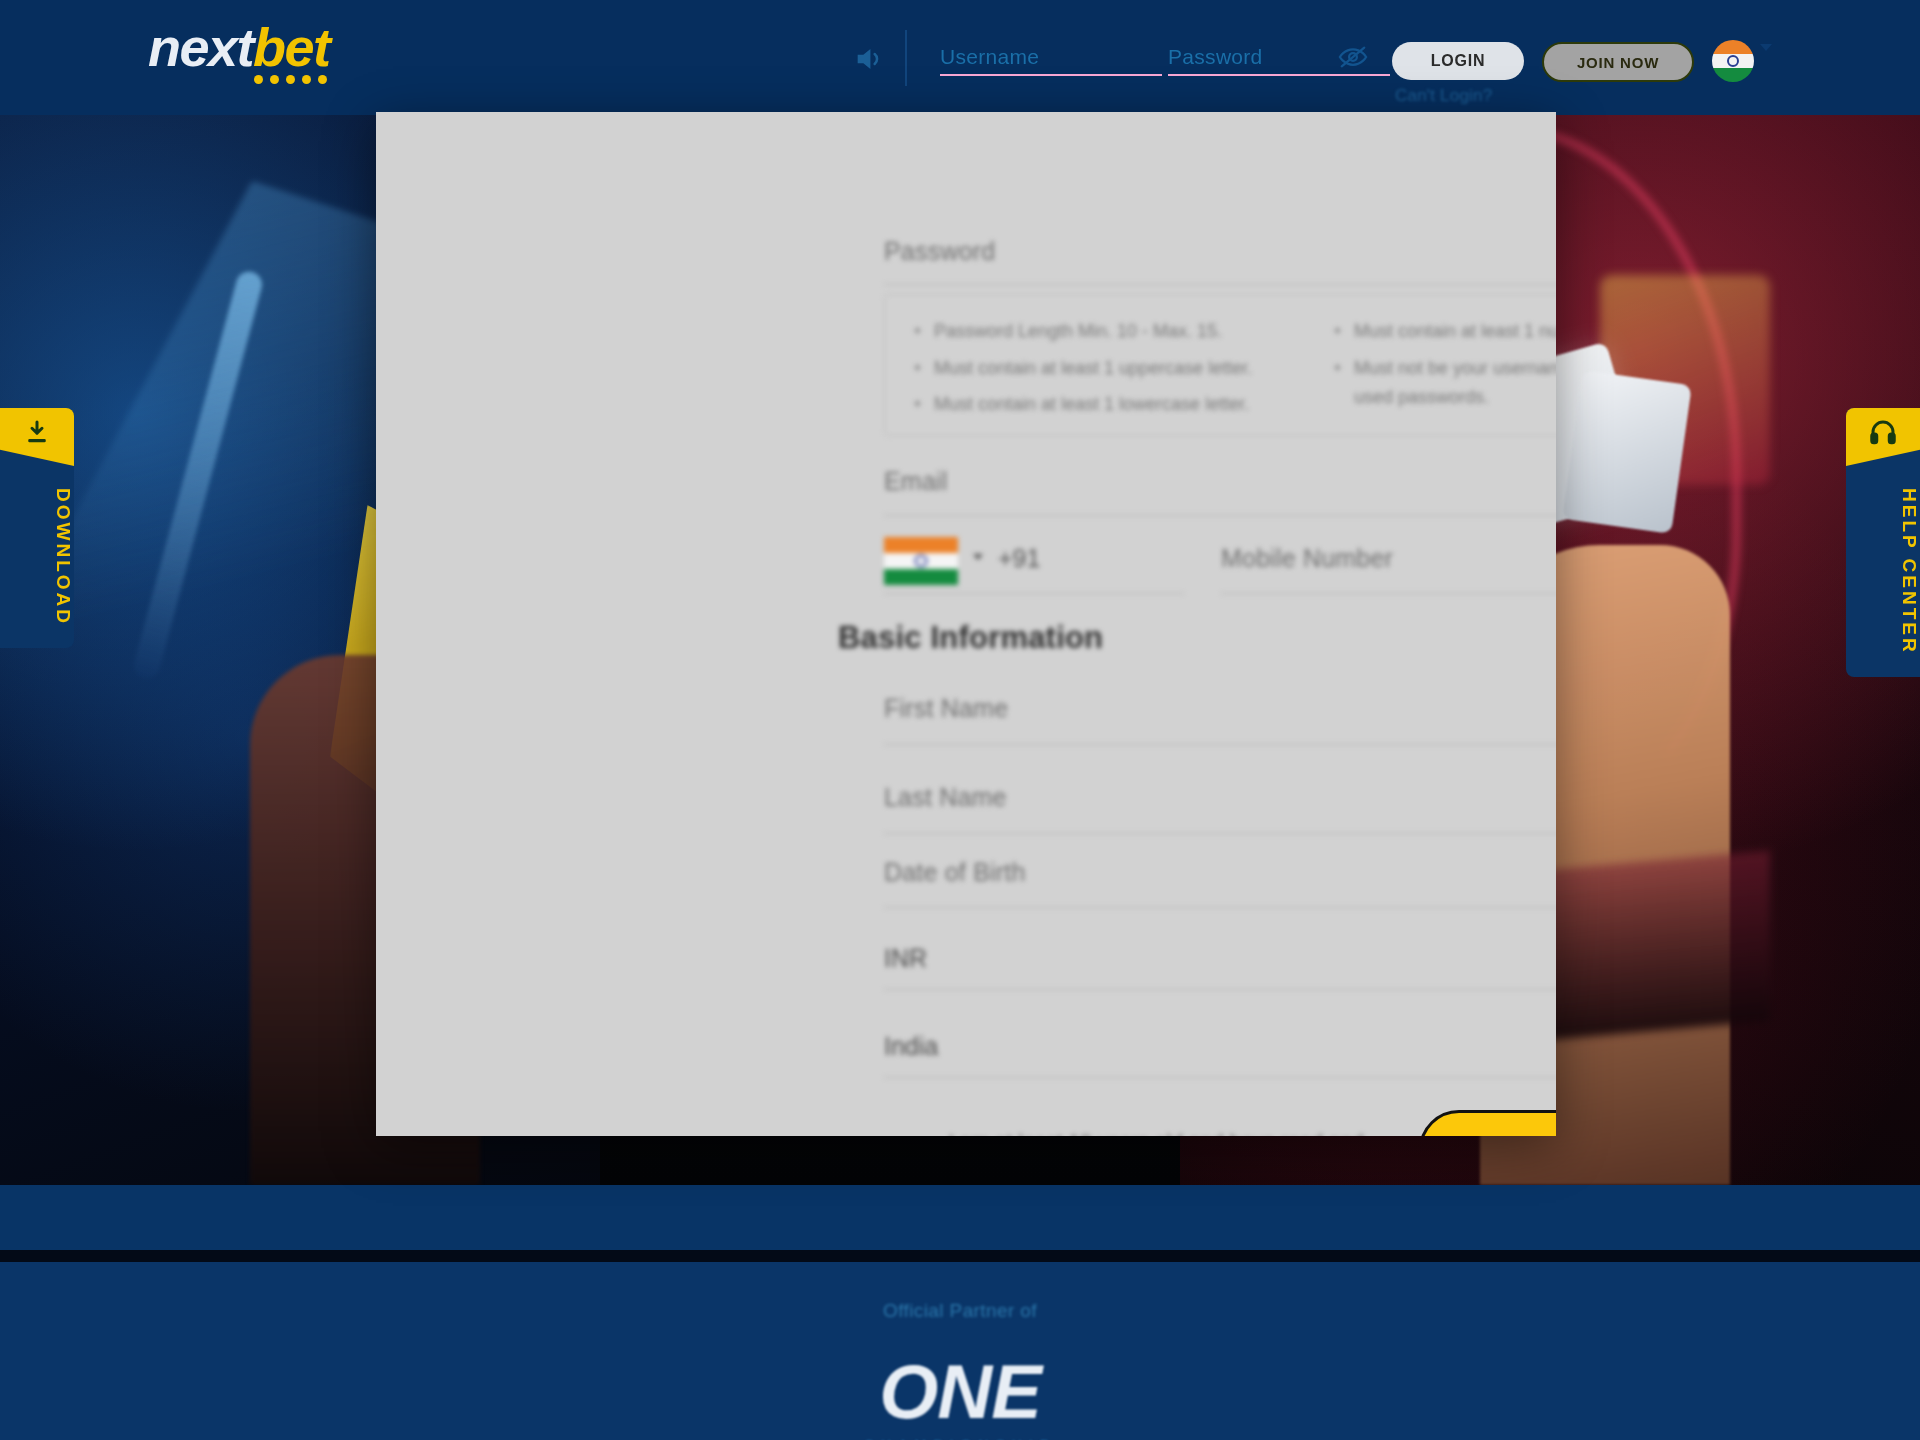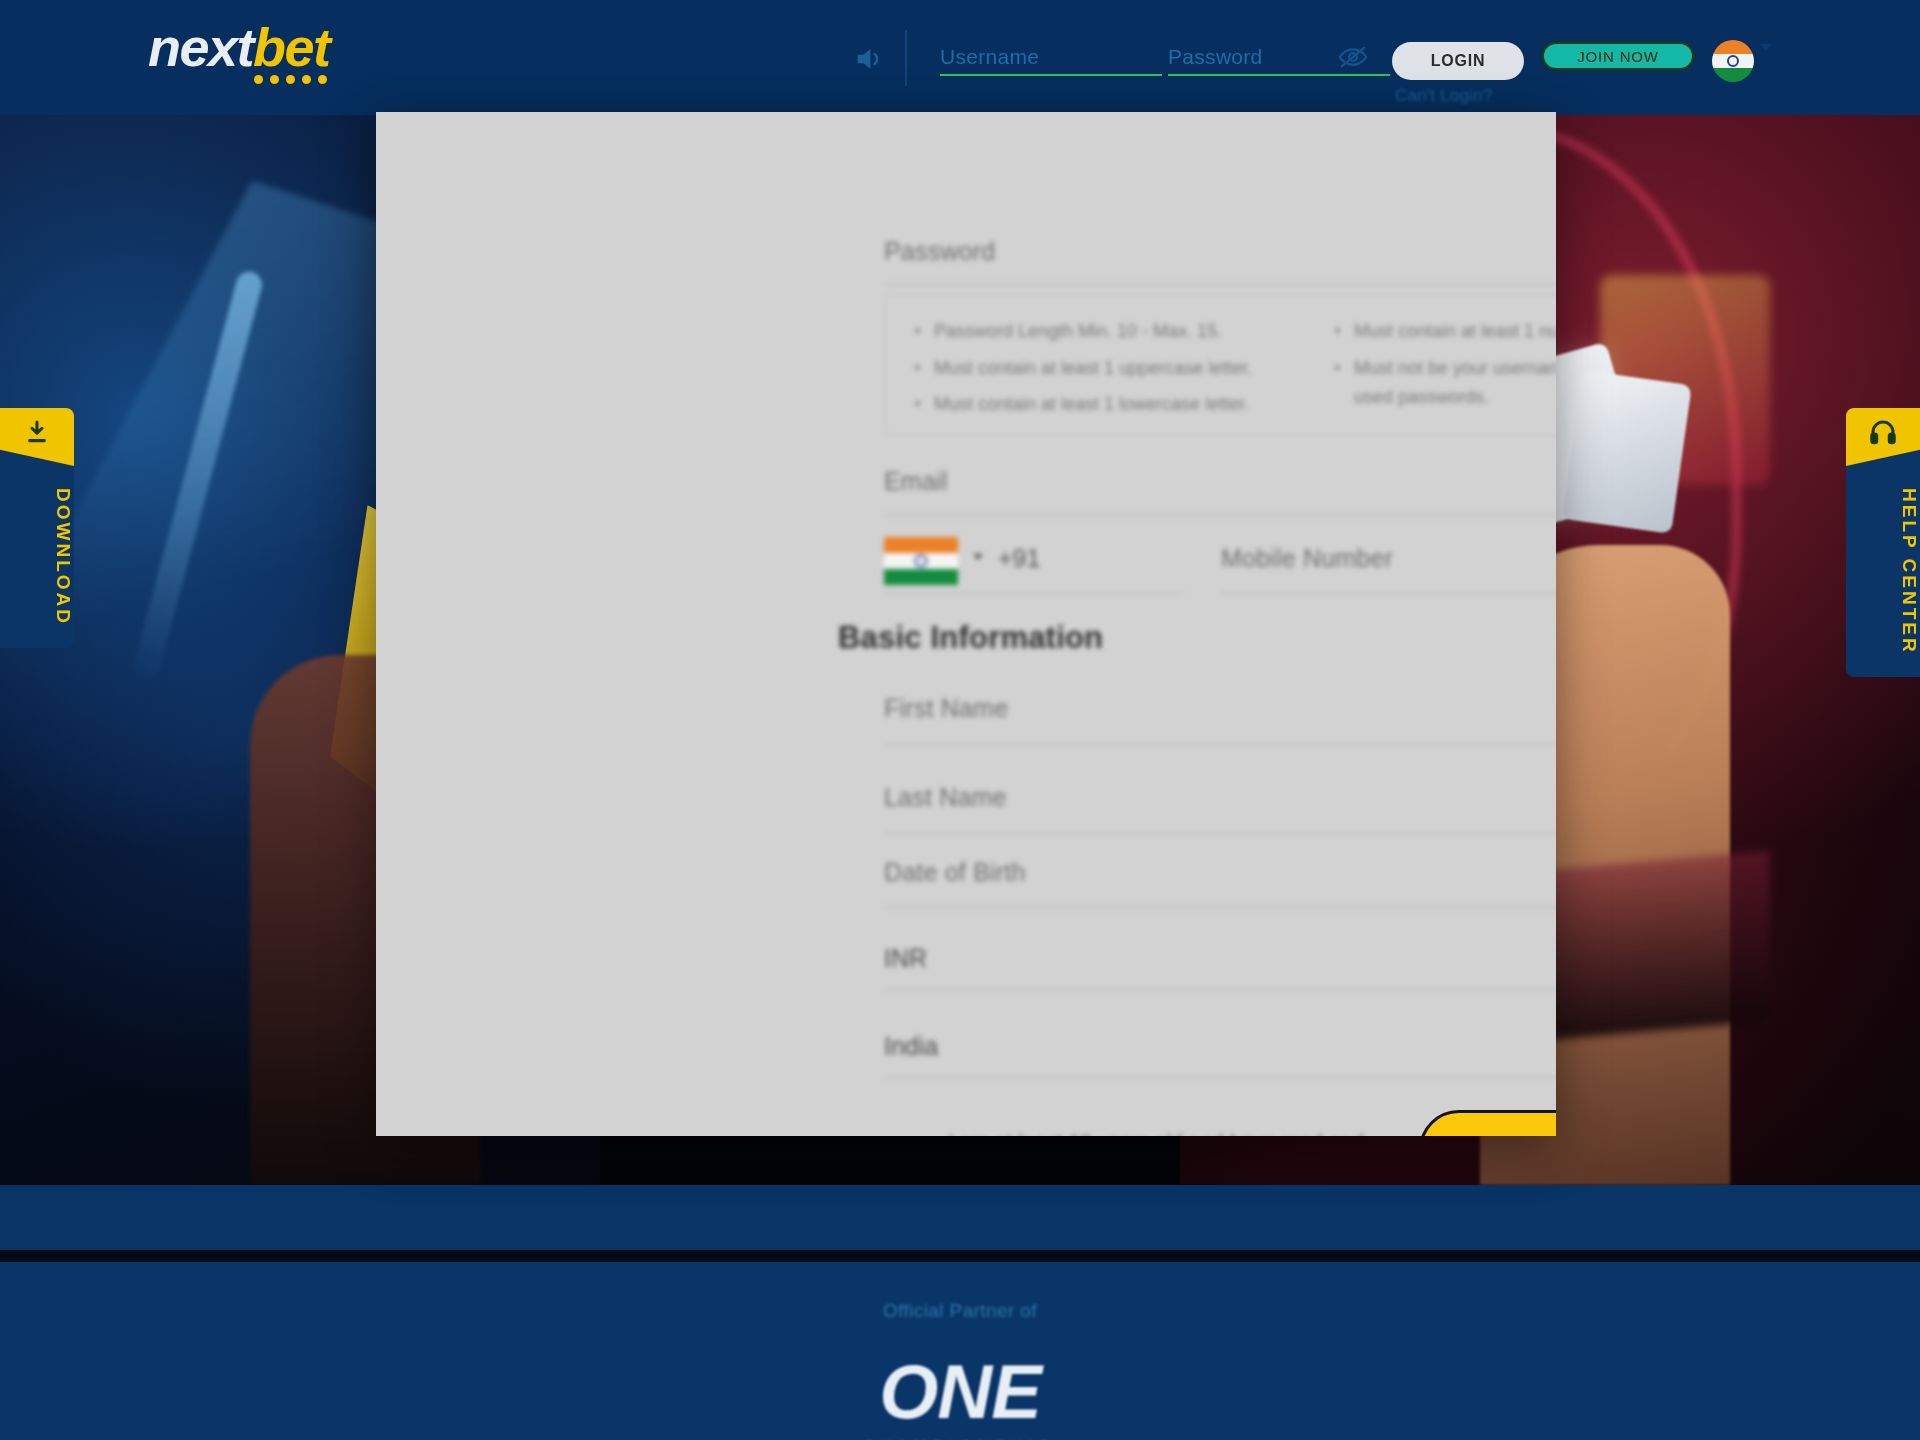--- a/index.html
+++ b/index.html
@@ -37,21 +37,21 @@
     width: 34px; height: 34px;
     color: #1b5f96;
   }
   .hdr-divider {
     position: absolute; left: 905px; top: 30px;
     width: 2px; height: 56px; background: #11457d;
   }
 
   .hdr-field {
     position: absolute; top: 42px;
-    border-bottom: 2px solid #22c55e;
+    border-bottom: 2px solid #f9a8d4;
     height: 34px;
   }
   .hdr-field span {
     font-size: 21px; color: #1a6fa8; line-height: 30px;
     letter-spacing: .3px;
   }
   #f-user { left: 940px; width: 222px; }
   #f-pass { left: 1168px; width: 222px; }
 
   .eye-icon {
@@ -61,24 +61,24 @@
 
   .btn-login {
     position: absolute; left: 1392px; top: 42px;
     width: 132px; height: 38px;
     background: #dfe3e8; border-radius: 19px; border: none;
     color: #2b2b2b; font-size: 16px; font-weight: 700;
     letter-spacing: .8px; cursor: pointer;
   }
   .btn-join {
     position: absolute; left: 1542px; top: 42px;
-    width: 152px; height: 28px;
-    background: #14b8a6; border-radius: 20px;
+    width: 152px; height: 40px;
+    background: #a3a3a3; border-radius: 20px;
     border: 2px solid #2d3a0a;
-    color: #2a2a10; font-size: 15px; font-weight: 400;
+    color: #2a2a10; font-size: 15px; font-weight: 700;
     letter-spacing: .8px; cursor: pointer;
   }
   .flag-btn {
     position: absolute; left: 1712px; top: 40px;
     width: 42px; height: 42px; cursor: pointer;
   }
   .flag-circ {
     width: 42px; height: 42px; border-radius: 50%; overflow: hidden;
     position: relative;
   }

